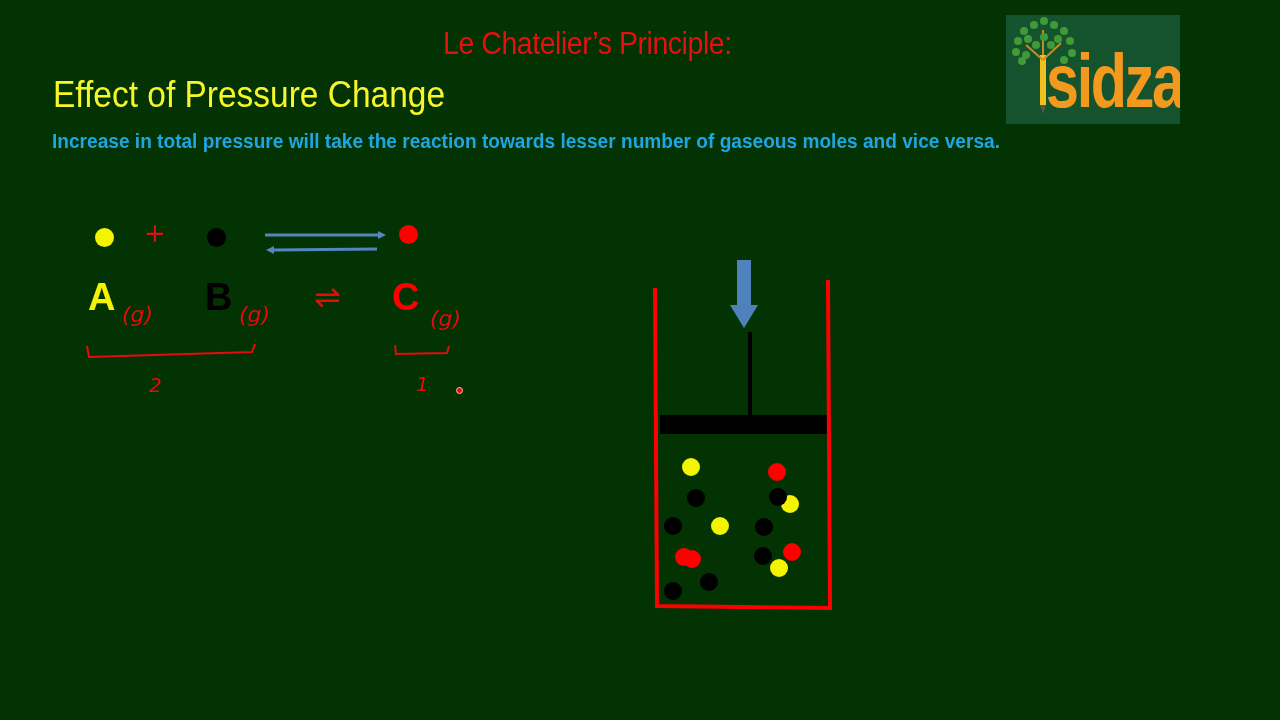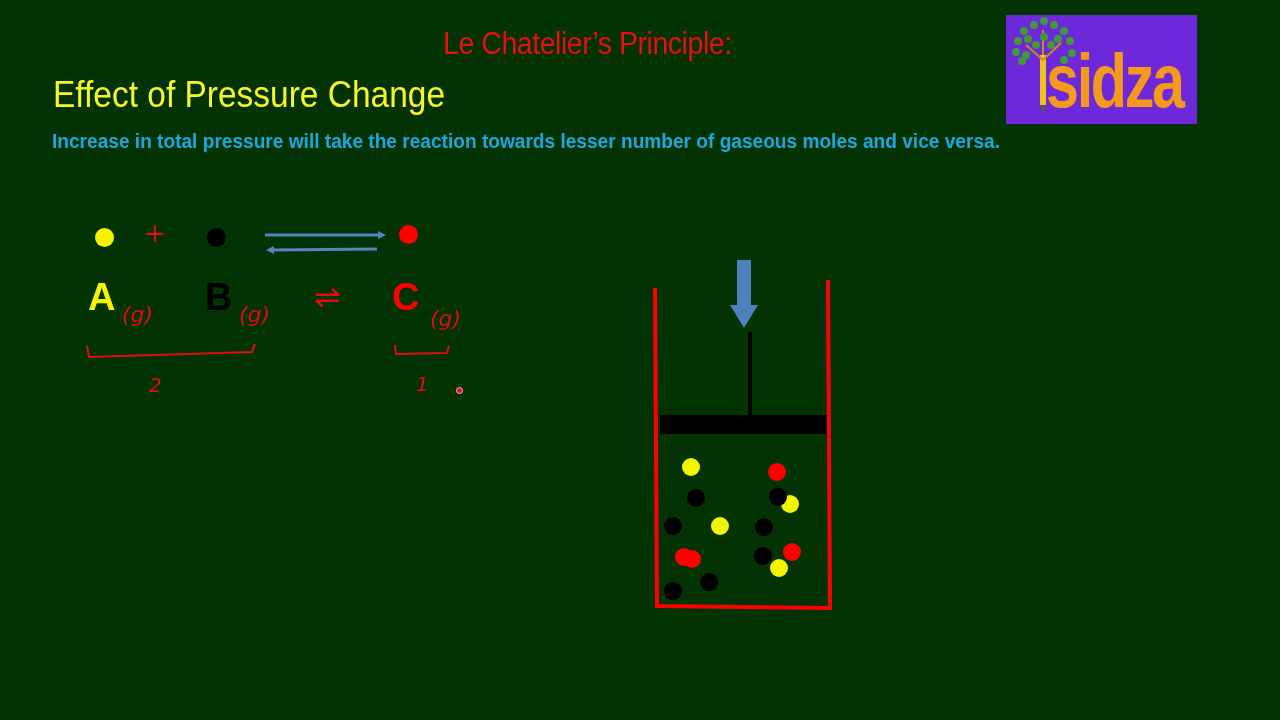--- a/index.html
+++ b/index.html
@@ -1,21 +1,21 @@
 <!DOCTYPE html>
 <html><head>
 <meta charset="utf-8">
 <style>
   html,body{margin:0;padding:0;}
   body{width:1280px;height:720px;background:#033203;position:relative;overflow:hidden;font-family:"Liberation Sans",sans-serif;}
   .abs{position:absolute;}
   #title-top{left:443px;top:26px;font-size:31px;color:#e80f0f;font-family:"Liberation Sans Narrow","Liberation Sans",sans-serif;letter-spacing:-0.5px;transform:scaleX(0.92);transform-origin:left top;white-space:nowrap;}
   #subtitle{left:53px;top:74px;font-size:36px;color:#f6f62a;transform:scaleX(0.93);transform-origin:left top;white-space:nowrap;}
   #statement{left:52px;top:130px;font-size:20px;font-weight:bold;color:#1ea6e0;white-space:nowrap;transform:scaleX(0.955);transform-origin:left top;}
-  #logo{left:1006px;top:15px;width:191px;height:109px;background:#6d28d9;overflow:hidden;}
+  #logo{left:1006px;top:15px;width:174px;height:109px;background:#14532d;overflow:hidden;}
   #logo-text{position:absolute;left:40px;top:28px;font-size:76px;font-weight:bold;color:#f39a1e;letter-spacing:-3px;transform:scaleX(0.78);transform-origin:left top;line-height:1;}
   .dot{position:absolute;border-radius:50%;}
   .letter{position:absolute;font-size:38px;font-weight:bold;}
   .hand{position:absolute;color:#e40c0c;font-family:"DejaVu Sans",sans-serif;font-style:italic;}
 </style>
 </head>
 <body>
 
 <div id="title-top" class="abs">Le Chatelier’s Principle:</div>
 <div id="subtitle" class="abs">Effect of Pressure Change</div>

